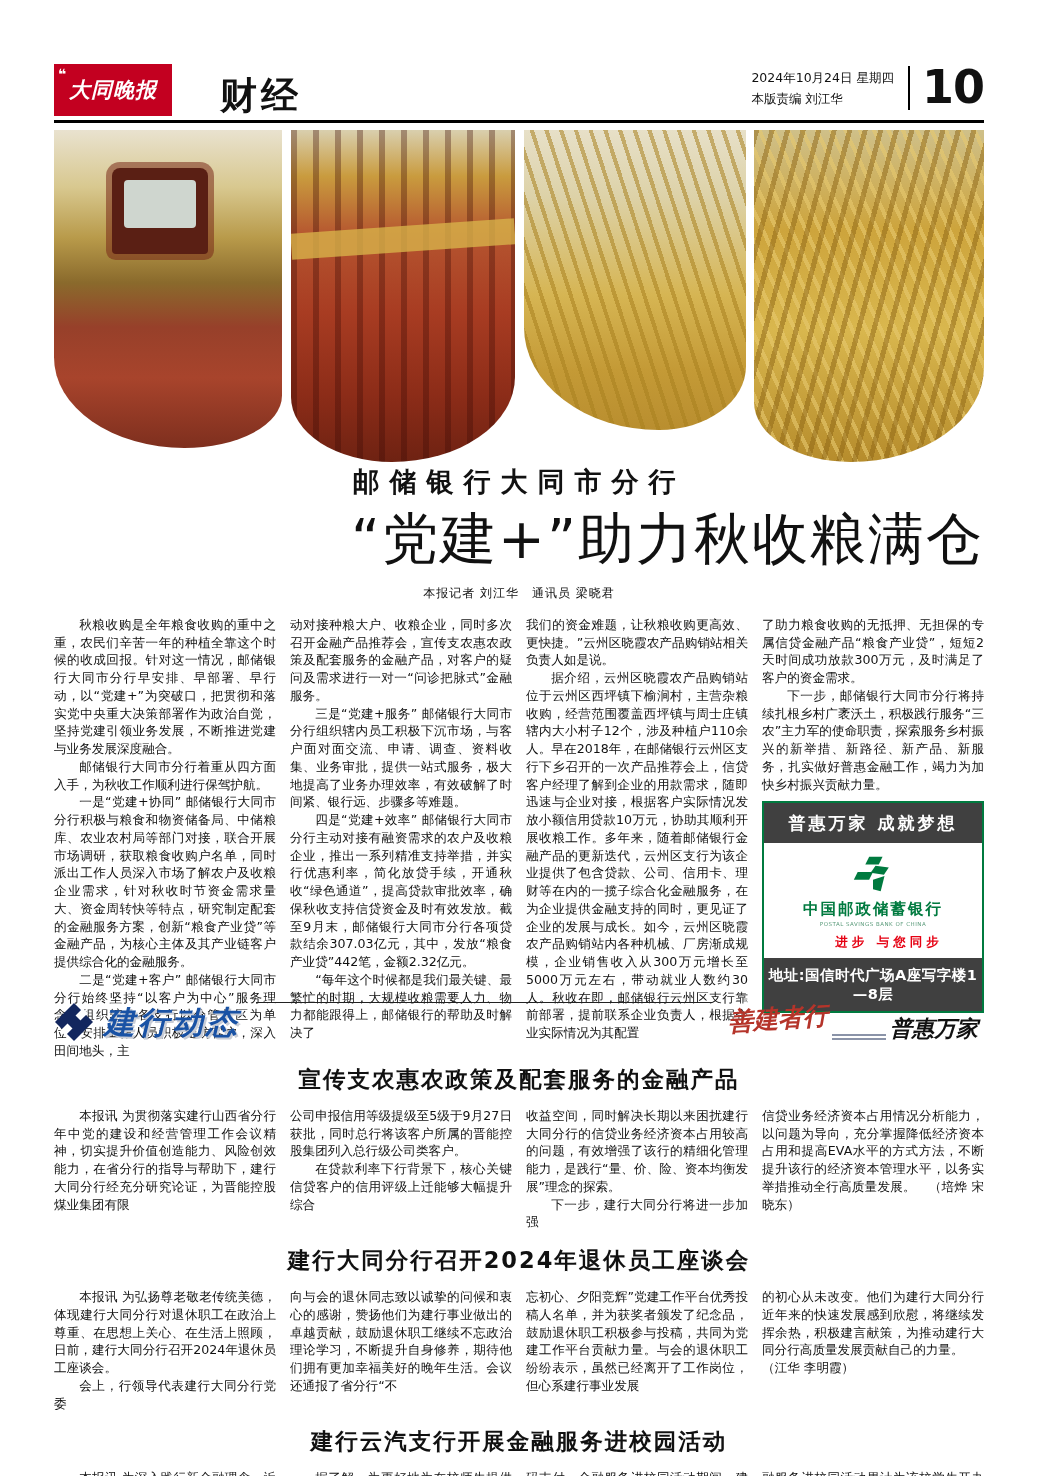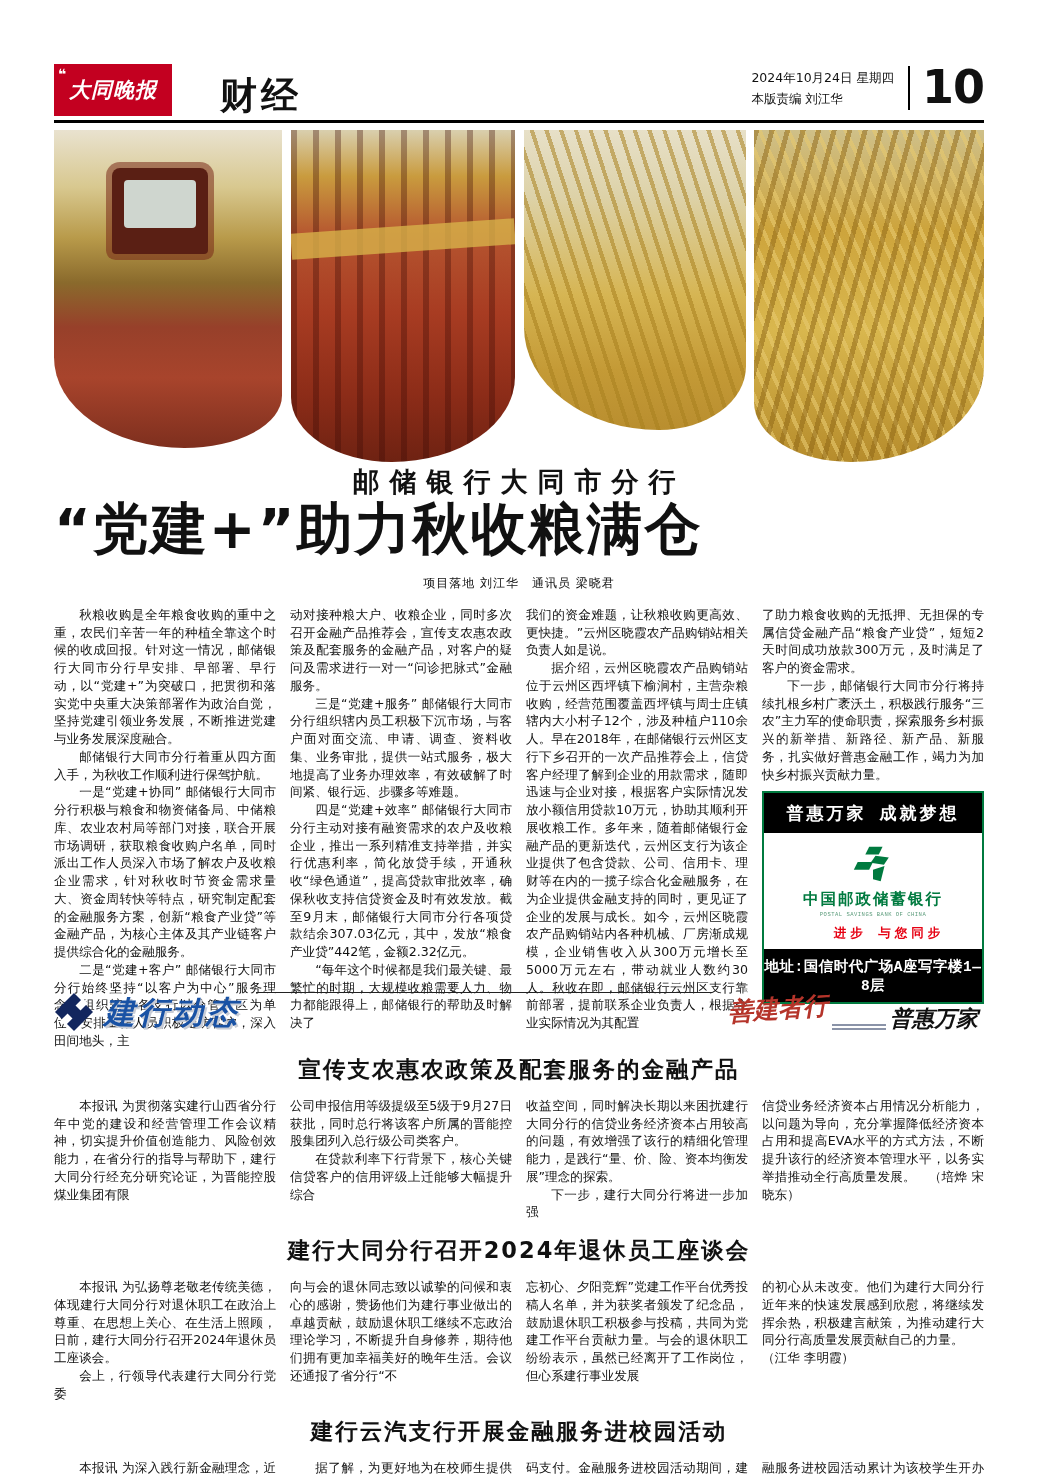--- a/index.html
+++ b/index.html
@@ -43,33 +43,33 @@
           repeating-linear-gradient(72deg, rgba(168,128,30,.55) 0 4px, rgba(0,0,0,0) 4px 14px),
           linear-gradient(180deg,#e7e0c8 0%,#ddd2a8 22%,#d6b553 55%,#c49a36 80%,#b98e2f 100%); }
   .p4 { left:700px; width:230px; height:332px; border-radius:0 0 58% 42%/0 0 95px 60px;
         background:
           repeating-linear-gradient(105deg, rgba(140,100,20,.5) 0 5px, rgba(0,0,0,0) 5px 15px),
           repeating-linear-gradient(65deg, rgba(230,200,110,.6) 0 4px, rgba(0,0,0,0) 4px 13px),
           linear-gradient(180deg,#cfc089 0%,#cda43c 30%,#d9b74e 60%,#b68c2c 100%); }
 
   
   .kicker { text-align:center; font-size:27px; font-weight:bold; letter-spacing:10px; margin-top:2px; }
-  .headline { text-align:left; font-size:56px; font-weight:700; letter-spacing:2px; line-height:1.05;
+  .headline { text-align:right; font-size:56px; font-weight:400; letter-spacing:2px; margin-top:10px; line-height:1.05;
               font-family:"DejaVu Sans","Liberation Sans",sans-serif; }
   .byline { text-align:center; font-size:12px; margin-top:16px; letter-spacing:1px; }
 
   .cols { display:flex; gap:14px; margin-top:14px; }
   .col { flex:1 1 0; min-width:0; }
   .col p { font-size:12.6px; line-height:1.41; text-align:justify; text-indent:2em; }
   .col p.noind { text-indent:0; }
   .main-cols { height:354px; }
   .sig { text-align:right; font-size:12.6px; padding-right:1em; }
 
   
-  .ad { border:2px solid #007a3f; background:#000000; width:100%; margin-top:8px;font-family:Liberation Mono, monospace; }
+  .ad { border:2px solid #007a3f; background:#404040; width:100%; margin-top:8px; }
   .ad-top { color:#fff; font-size:17px; font-weight:bold; text-align:center; letter-spacing:3px; padding:9px 0 8px; }
   .ad-mid { background:#fff; text-align:center; padding:8px 0 7px; }
   .psbc-logo { width:46px; height:46px; margin:0 auto 2px; display:block; }
   .ad-bank { color:#007a3f; font-size:15.5px; font-weight:bold; letter-spacing:2px; }
   .ad-bank-en { color:#5a9b7a; font-size:5.5px; letter-spacing:.5px; margin-top:1px; }
   .ad-slogan { color:#e60012; font-size:12.5px; font-weight:bold; letter-spacing:4px; margin-top:7px;padding-left:32px; }
   .ad-bot { color:#fff; font-size:14.5px; font-weight:bold; text-align:center; padding:8px 0 7px; letter-spacing:.5px; }
 
   
   .ccb-hdr { display:flex; align-items:flex-start; margin-top:32px; height:48px; }
@@ -115,21 +115,21 @@
     </div>
     <div class="panel p2">
       <div class="bar"></div>
     </div>
     <div class="panel p3"></div>
     <div class="panel p4"></div>
   </div>
 
   <div class="kicker">邮储银行大同市分行</div>
   <div class="headline">“党建+”助力秋收粮满仓</div>
-  <div class="byline">项目落地 刘江华　通讯员 梁晓君</div>
+  <div class="byline">本报记者 刘江华　通讯员 梁晓君</div>
 
   <div class="cols main-cols">
     <div class="col">
       <p>秋粮收购是全年粮食收购的重中之重，农民们辛苦一年的种植全靠这个时候的收成回报。针对这一情况，邮储银行大同市分行早安排、早部署、早行动，以“党建+”为突破口，把贯彻和落实党中央重大决策部署作为政治自觉，坚持党建引领业务发展，不断推进党建与业务发展深度融合。</p>
       <p>邮储银行大同市分行着重从四方面入手，为秋收工作顺利进行保驾护航。</p>
       <p>一是“党建+协同” 邮储银行大同市分行积极与粮食和物资储备局、中储粮库、农业农村局等部门对接，联合开展市场调研，获取粮食收购户名单，同时派出工作人员深入市场了解农户及收粮企业需求，针对秋收时节资金需求量大、资金周转快等特点，研究制定配套的金融服务方案，创新“粮食产业贷”等金融产品，为核心主体及其产业链客户提供综合化的金融服务。</p>
       <p>二是“党建+客户” 邮储银行大同市分行始终坚持“以客户为中心”服务理念，组织辖内各支行以分管片区为单位，安排工作人员积极走访客户，深入田间地头，主</p>
     </div>
     <div class="col">
       <p class="noind">动对接种粮大户、收粮企业，同时多次召开金融产品推荐会，宣传支农惠农政策及配套服务的金融产品，对客户的疑问及需求进行一对一“问诊把脉式”金融服务。</p>

